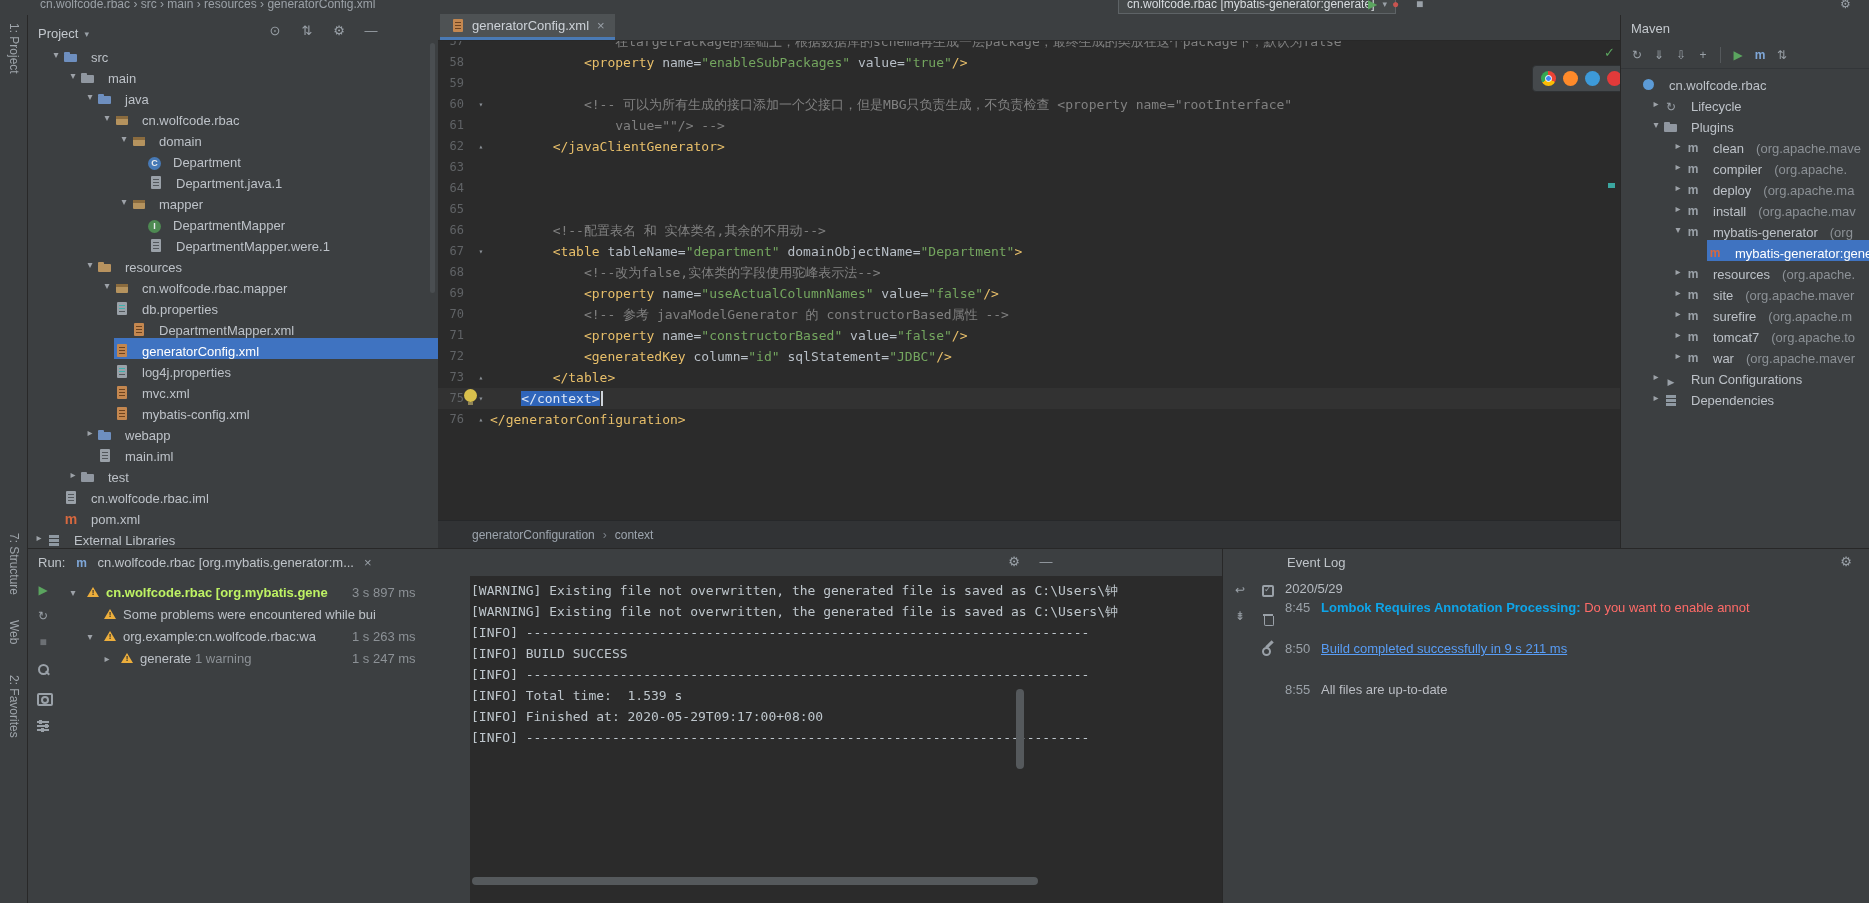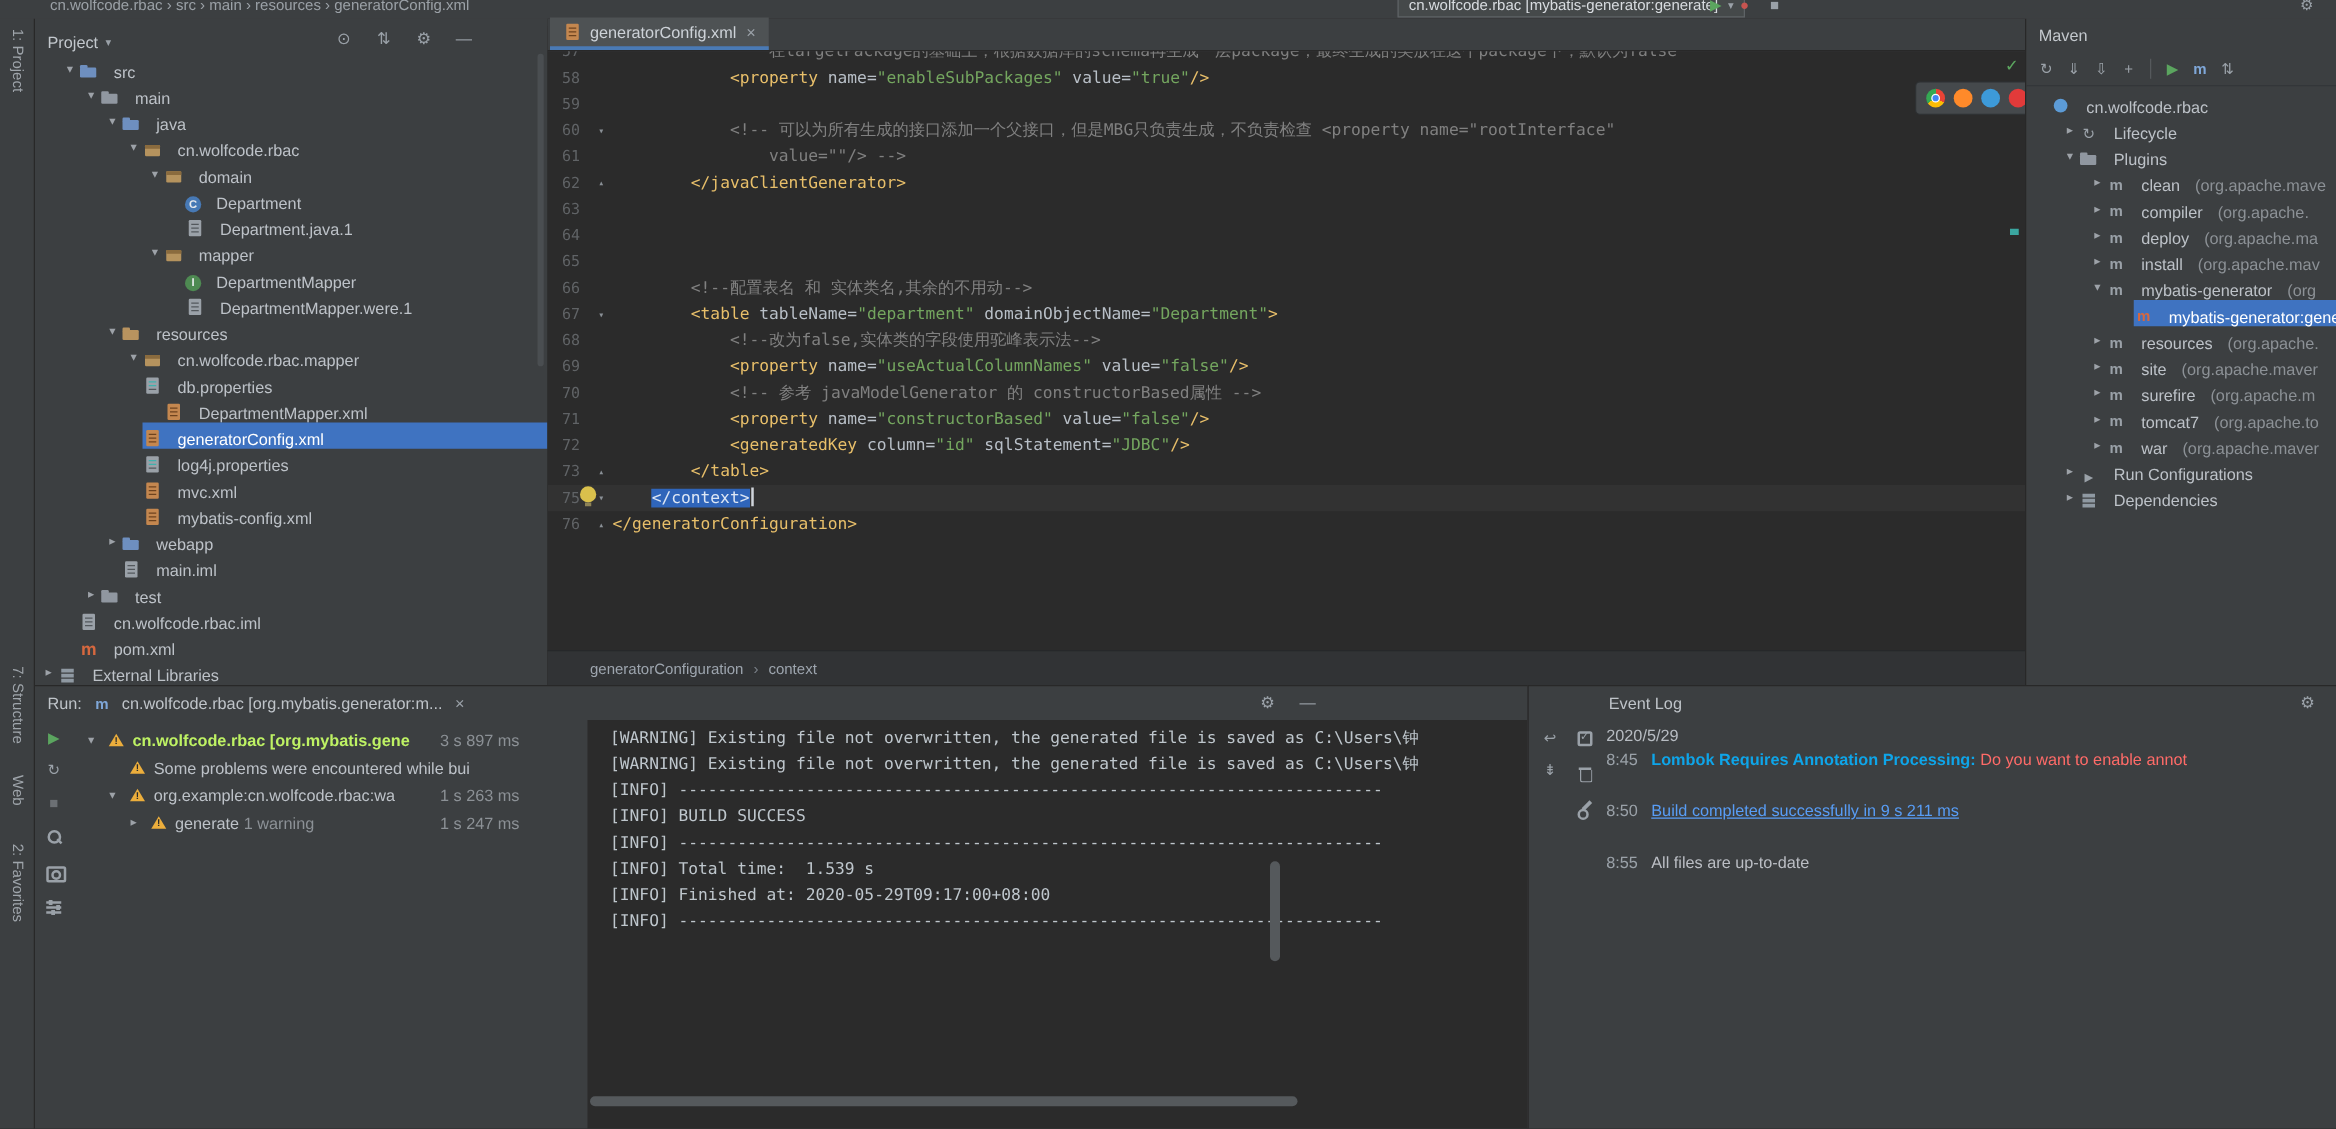--- a/index.html
+++ b/index.html
@@ -105,21 +105,21 @@
   .run-tabx{color:#9aa1a8;margin-left:2px}
   .rh-gear{position:absolute;left:975px;top:3px}
   .rh-min{position:absolute;left:1007px;top:3px}
   #rstrip{position:absolute;left:0;top:27px;width:30px;height:328px;display:flex;flex-direction:column;align-items:center;padding-top:7px;gap:12px}
   #rtree{position:absolute;left:30px;top:27px;width:412px;height:328px;padding-top:5px;color:#bdc2c8}
   .rrow{height:22px;display:flex;align-items:center;position:relative;white-space:nowrap;gap:5px}
   .rrow .b{font-weight:bold;color:#bef264}
   .rnote{position:absolute;left:137px;color:#8c9196}
   .rtime{position:absolute;left:294px;color:#8c9196}
   #rconsole{position:absolute;left:442px;top:27px;width:752px;height:328px;background:#2b2b2b;overflow:hidden}
-  .cline{white-space:pre;font:13px/21px "DejaVu Sans Mono",monospace;color:#bec6cc;padding-left:18px}
+  .cline{white-space:pre;font:13px/21px "DejaVu Sans Mono",monospace;color:#bec6cc;padding-left:1px}
   #rconsole .pad{height:4px}
   .cvsb{position:absolute;left:546px;top:113px;width:8px;height:80px;background:#55595c;border-radius:4px}
   .chsb{position:absolute;left:2px;top:301px;width:566px;height:8px;background:#55595c;border-radius:4px}
   
   #evlog{left:1222px;top:548px;width:647px;height:355px;border-top:1px solid #282828;border-left:1px solid #282828;overflow:hidden}
   .ev-head{height:27px;display:flex;align-items:center;padding-left:64px;color:#bfc4c9;position:relative}
   .ev-gear{position:absolute;right:12px;top:3px}
   .ev-col{position:absolute;top:34px;display:flex;flex-direction:column;gap:12px;align-items:center}
   #evcol1{left:6px;width:22px}
   #evcol2{left:34px;width:22px}

